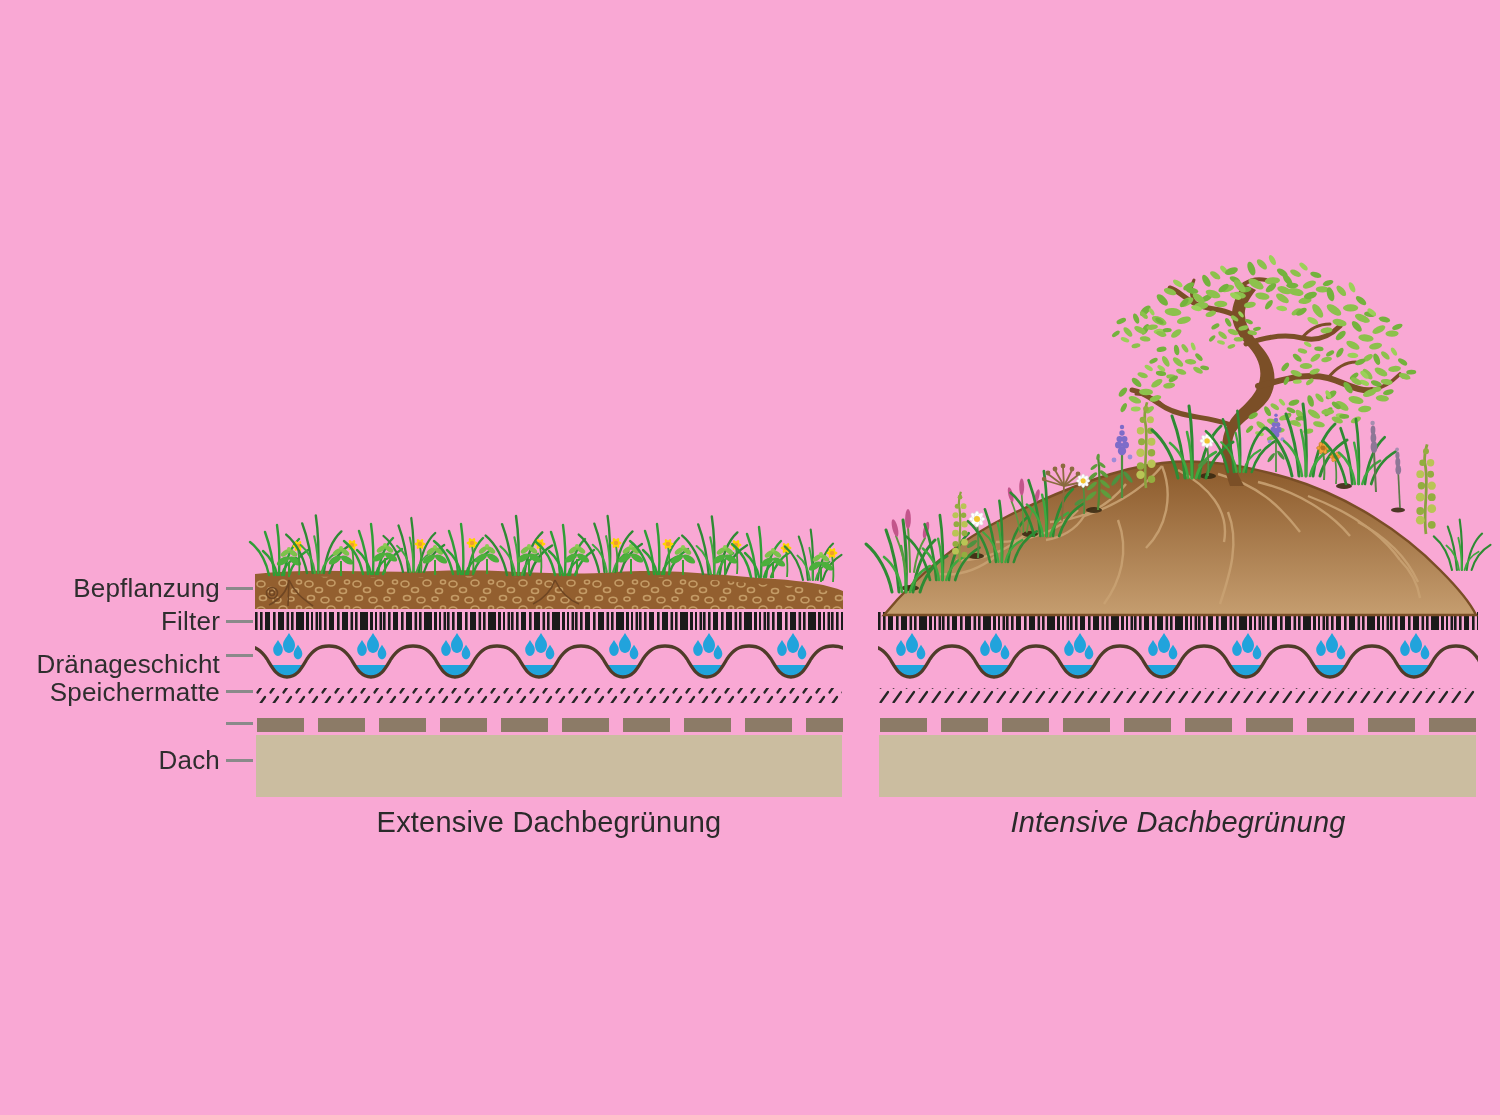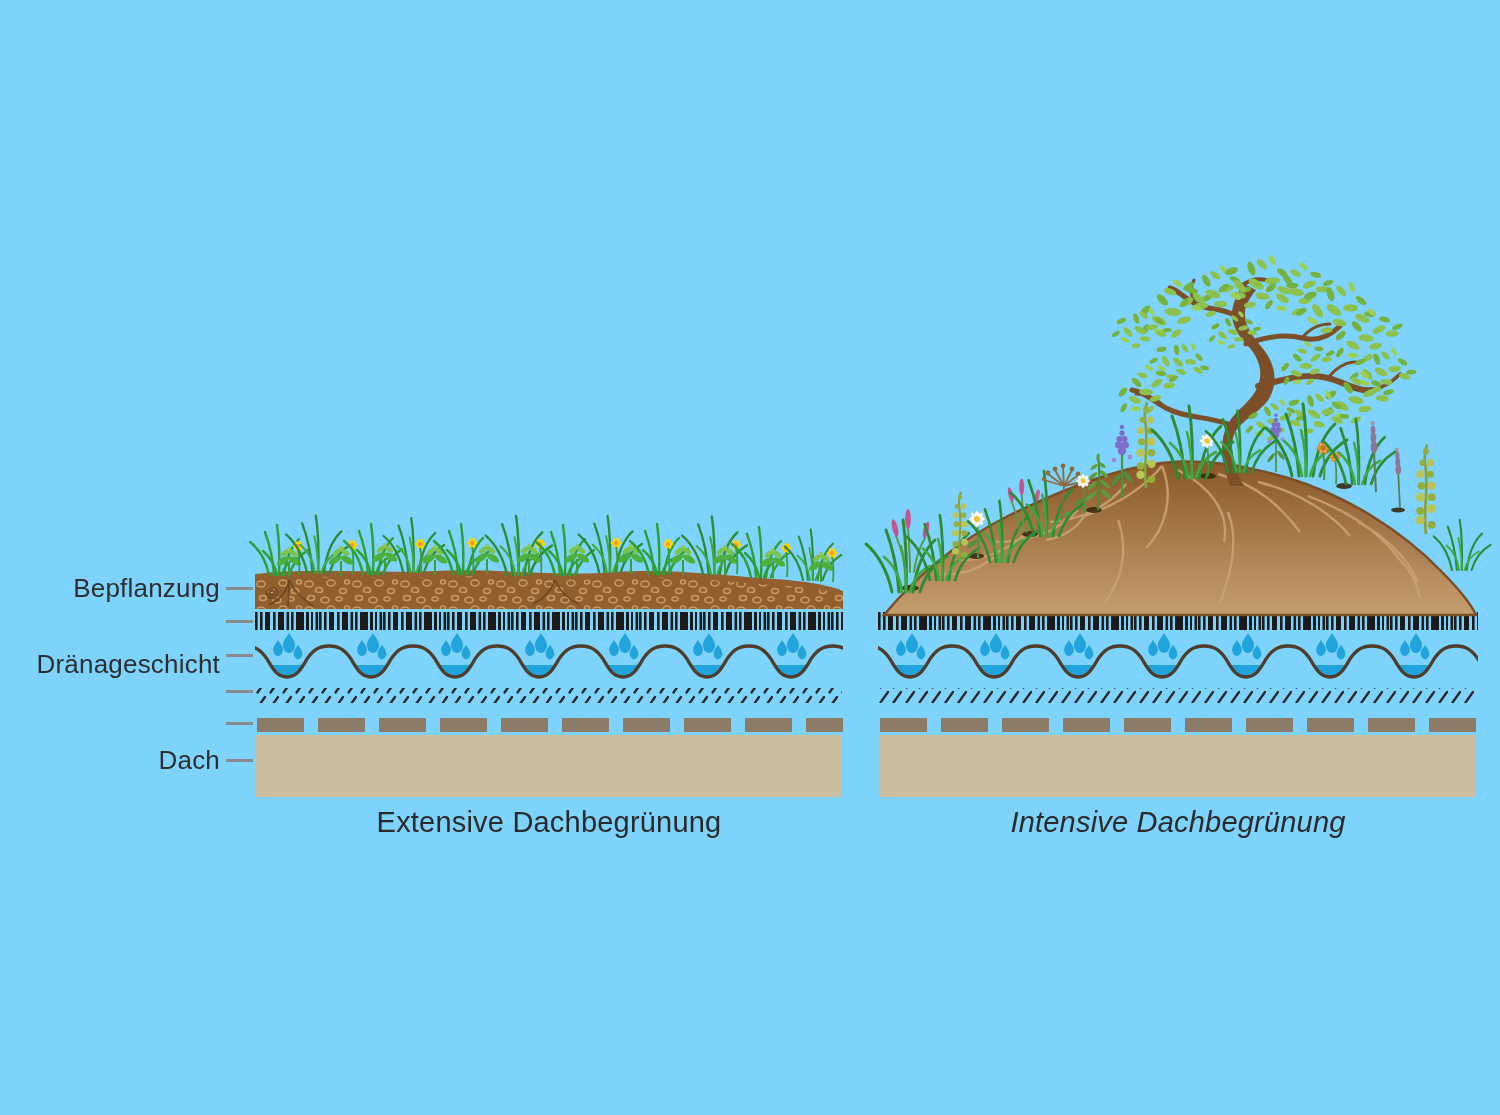--- a/index.html
+++ b/index.html
@@ -1,34 +1,36 @@
 <!DOCTYPE html>
 <html><head>
 <meta charset="utf-8">
 <style>
   html,body{margin:0;padding:0;background:#ffffff;}
-  .canvas{position:relative;width:1500px;height:1115px;background:#7dd3fc;overflow:hidden;
+  .canvas{position:relative;width:1500px;height:1115px;background:#f9a8d4;overflow:hidden;
           font-family:"Liberation Sans",sans-serif;}
   .lbl{position:absolute;width:220px;left:0;text-align:right;font-size:26px;line-height:32px;
        color:#2e2e2e;letter-spacing:0.2px;}
   .leader{position:absolute;left:226px;width:27px;height:3px;background:#8a8a8a;}
   .caption{position:absolute;text-align:center;font-size:29px;color:#2a2a2a;letter-spacing:0.2px;}
   .cap-ext{left:255px;width:588px;top:806px;text-align:center;}
   .cap-int{left:878px;width:600px;top:806px;font-style:italic;}
   svg{position:absolute;overflow:visible;}
   #svg-ext{left:255px;top:500px;}
   #svg-int{left:878px;top:270px;}
 </style>
 </head>
 <body>
 
 <div class="canvas">
 
   <div class="lbl" style="top:572px">Bepflanzung</div>
+  <div class="lbl" style="top:605px">Filter</div>
   <div class="lbl" style="top:648px">Dränageschicht</div>
+  <div class="lbl" style="top:676px">Speichermatte</div>
   <div class="lbl" style="top:744px">Dach</div>
 
   <div class="leader" style="top:587px"></div>
   <div class="leader" style="top:620px"></div>
   <div class="leader" style="top:654px"></div>
   <div class="leader" style="top:690px"></div>
   <div class="leader" style="top:722px"></div>
   <div class="leader" style="top:759px"></div>
 
   <svg id="svg-ext" width="588" height="300" viewBox="0 0 588 300">

